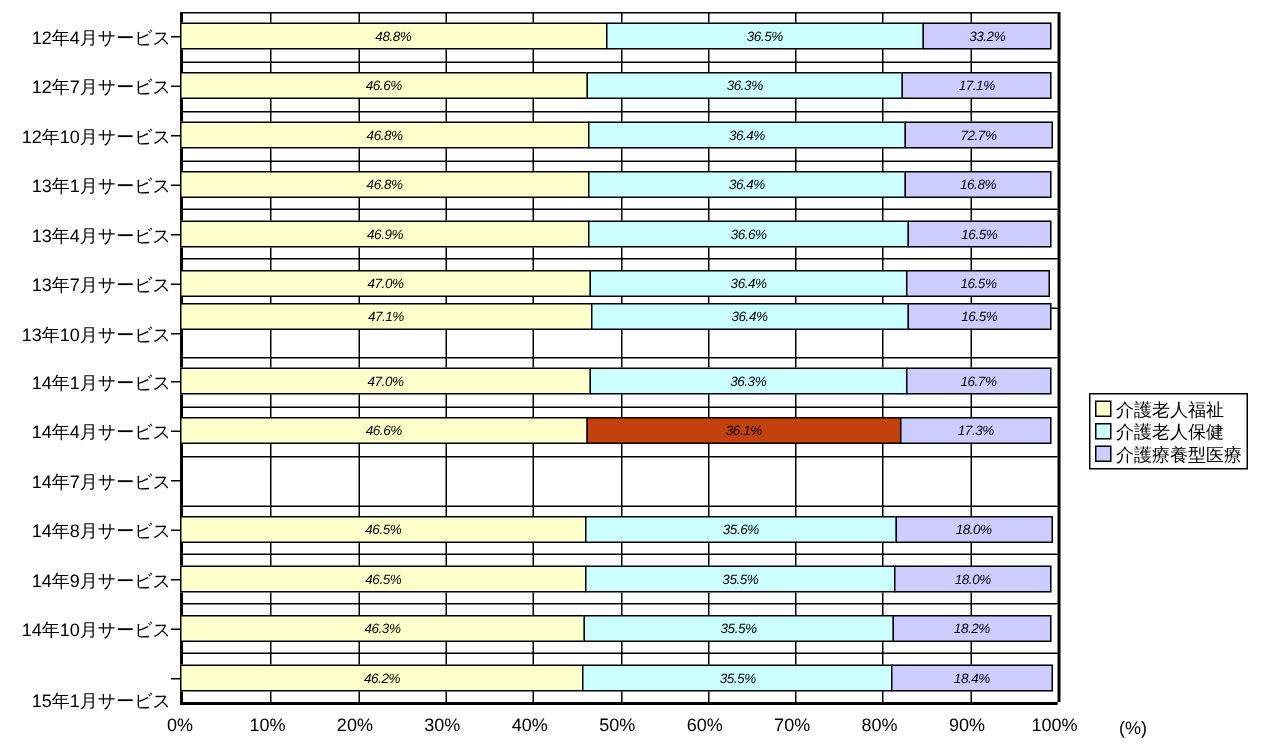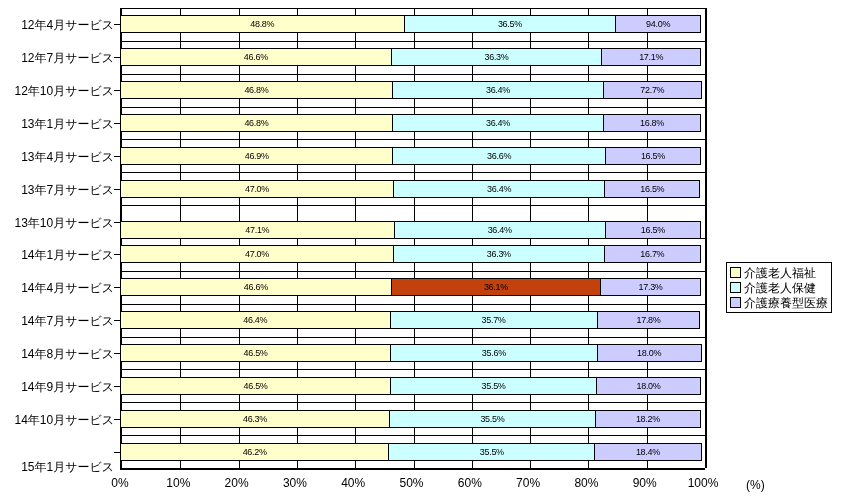--- a/index.html
+++ b/index.html
@@ -62,20 +62,21 @@
     background: #000000;
   }
 
   
   .cat-row {
     position: absolute;
     left: 0;
     width: 583px;
     height: 28px;
     display: flex;
+    font-style: italic;
   }
   .seg {
     height: 18px;
     border: 1px solid #000000;
     box-sizing: border-box;
     margin-left: -1px;
     display: flex;
     align-items: center;
     justify-content: center;
     font-size: 9px;
@@ -204,21 +205,21 @@
       </div>
     </div>
 
   <div id="xaxis-unit">(%)</div>
 
 <div class="ytick" style="top: 24px;"></div>
     <div class="ylabel" style="top: 17px;">12年4月サービス</div>
     <div class="cat-row" style="top: 15px; left: 120px;">
       <div class="seg seg-a" style="width: 284.504px; background: rgb(255, 255, 204);">48.8%</div>
       <div class="seg seg-b" style="width: 212.795px; background: rgb(204, 255, 255);">36.5%</div>
-      <div class="seg seg-c" style="width: 85.701px; background: rgb(204, 204, 255);">94.0%</div>
+      <div class="seg seg-c" style="width: 85.701px; background: rgb(204, 204, 255);">33.2%</div>
     </div>
     <div class="ytick" style="top: 57px;"></div>
     <div class="ylabel" style="top: 50px;">12年7月サービス</div>
     <div class="cat-row" style="top: 48px; left: 120px;">
       <div class="seg seg-a" style="width: 271.678px; background: rgb(255, 255, 204);">46.6%</div>
       <div class="seg seg-b" style="width: 211.629px; background: rgb(204, 255, 255);">36.3%</div>
       <div class="seg seg-c" style="width: 99.693px; background: rgb(204, 204, 255);">17.1%</div>
     </div>
     <div class="ytick" style="top: 90px;"></div>
     <div class="ylabel" style="top: 83px; text-align: right;">12年10月サービス</div>
@@ -243,46 +244,41 @@
     </div>
     <div class="ytick" style="top: 189px;"></div>
     <div class="ylabel" style="top: 182px;">13年7月サービス</div>
     <div class="cat-row" style="top: 180px; left: 120px;">
       <div class="seg seg-a" style="width: 274.01px; background: rgb(255, 255, 204);">47.0%</div>
       <div class="seg seg-b" style="width: 212.212px; background: rgb(204, 255, 255);">36.4%</div>
       <div class="seg seg-c" style="width: 96.195px; background: rgb(204, 204, 255);">16.5%</div>
     </div>
     <div class="ytick" style="top: 222px;"></div>
     <div class="ylabel" style="top: 215px;">13年10月サービス</div>
-    <div class="cat-row" style="top: 221px; left: 120px; text-align: right;">
+    <div class="cat-row" style="top: 202px; left: 120px; text-align: right;">
       <div class="seg seg-a" style="width: 274.593px; background: rgb(255, 255, 204);">47.1%</div>
       <div class="seg seg-b" style="width: 212.212px; background: rgb(204, 255, 255);">36.4%</div>
       <div class="seg seg-c" style="width: 96.195px; background: rgb(204, 204, 255);">16.5%</div>
     </div>
     <div class="ytick" style="top: 254px;"></div>
     <div class="ylabel" style="top: 247px;">14年1月サービス</div>
     <div class="cat-row" style="top: 245px; left: 120px;">
       <div class="seg seg-a" style="width: 274.01px; background: rgb(255, 255, 204);">47.0%</div>
       <div class="seg seg-b" style="width: 211.629px; background: rgb(204, 255, 255);">36.3%</div>
       <div class="seg seg-c" style="width: 97.361px; background: rgb(204, 204, 255);">16.7%</div>
     </div>
     <div class="ytick" style="top: 287px;"></div>
     <div class="ylabel" style="top: 280px;">14年4月サービス</div>
     <div class="cat-row" style="top: 278px; left: 120px;">
       <div class="seg seg-a" style="width: 271.678px; background: rgb(255, 255, 204);">46.6%</div>
       <div class="seg seg-b" style="width: 210.463px; background: #c2410c;">36.1%</div>
       <div class="seg seg-c" style="width: 100.859px; background: rgb(204, 204, 255);">17.3%</div>
     </div>
     <div class="ytick" style="top: 320px;"></div>
     <div class="ylabel" style="top: 313px;">14年7月サービス</div>
-    <div class="cat-row" style="top: 311px; left: 120px;">
-      <div class="seg seg-a" style="width: 270.512px; background: rgb(255, 255, 204);">46.4%</div>
-      <div class="seg seg-b" style="width: 208.131px; background: rgb(204, 255, 255);">35.7%</div>
-      <div class="seg seg-c" style="width: 103.774px; background: rgb(204, 204, 255);">17.8%</div>
-    </div>
     <div class="ytick" style="top: 353px;"></div>
     <div class="ylabel" style="top: 346px;">14年8月サービス</div>
     <div class="cat-row" style="top: 344px; left: 120px;">
       <div class="seg seg-a" style="width: 271.095px; background: rgb(255, 255, 204);">46.5%</div>
       <div class="seg seg-b" style="width: 207.548px; background: rgb(204, 255, 255);">35.6%</div>
       <div class="seg seg-c" style="width: 104.94px; background: rgb(204, 204, 255);">18.0%</div>
     </div>
     <div class="ytick" style="top: 386px;"></div>
     <div class="ylabel" style="top: 379px;">14年9月サービス</div>
     <div class="cat-row" style="top: 377px; left: 120px;">

